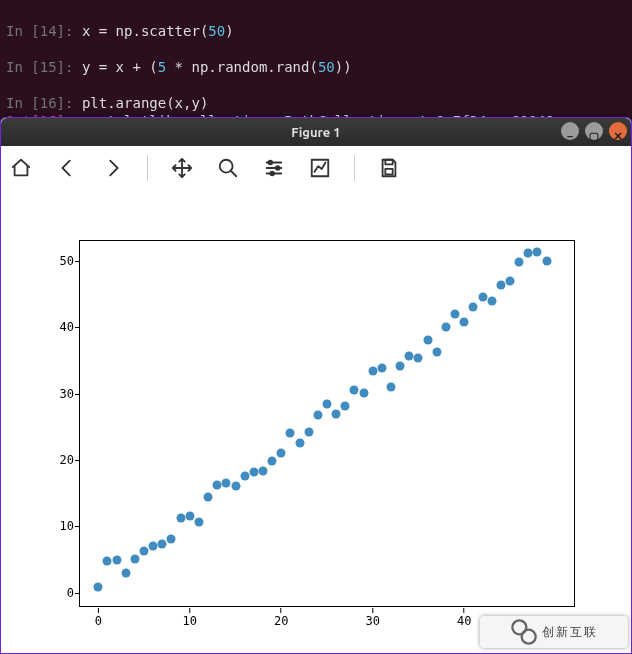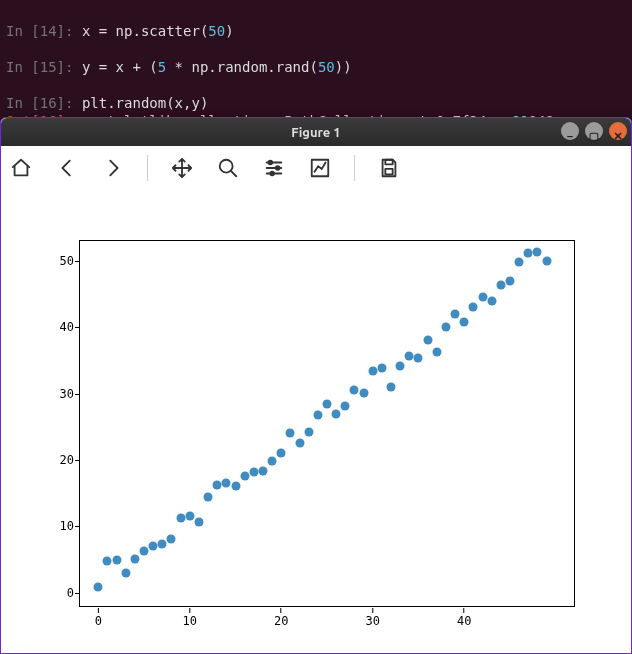--- a/index.html
+++ b/index.html
@@ -30,21 +30,21 @@
 </style>
 </head>
 <body>
 <div class="viewport">
 
 <div class="terminal">
 <span class="g">In [</span><span class="g">14</span><span class="g">]: </span><span class="w">x = np.scatter(</span><span class="num">50</span><span class="w">)</span>
 
 <span class="g">In [</span><span class="g">15</span><span class="g">]: </span><span class="w">y = x + (</span><span class="num">5</span><span class="w"> * np.random.rand(</span><span class="num">50</span><span class="w">))</span>
 
-<span class="g">In [</span><span class="g">16</span><span class="g">]: </span><span class="w">plt.random(x,y)</span>
+<span class="g">In [</span><span class="g">16</span><span class="g">]: </span><span class="w">plt.arange(x,y)</span>
 <span class="red">Out[</span><span class="red">16</span><span class="red">]: </span><span class="w">&lt;matplotlib.collections.PathCollection at 0x7f34eaa81048&gt;</span>
 </div>
 
 <div class="figwin">
   <div class="titlebar">
     <span>Figure 1</span>
     <div class="tbtns">
       <div class="tbtn min">–</div>
       <div class="tbtn max">▢</div>
       <div class="tbtn cls">✕</div>
@@ -162,14 +162,21 @@
           <div class="pt" style="left: 420.815px; bottom: 321.2px;"></div>
           <div class="pt" style="left: 429.963px; bottom: 325.182px;"></div>
           <div class="pt" style="left: 439.111px; bottom: 344.427px;"></div>
           <div class="pt" style="left: 448.259px; bottom: 353.055px;"></div>
           <div class="pt" style="left: 457.407px; bottom: 354.382px;"></div>
           <div class="pt" style="left: 466.556px; bottom: 345.091px;"></div>
         </div>
   </div>
 </div>
 
+<div class="wm">
+  <svg viewBox="0 0 24 24">
+        <circle cx="8" cy="8" r="6"></circle>
+        <circle cx="16" cy="16" r="6"></circle>
+      </svg>
+  <span>创新互联</span>
+</div>
 
 </div>
 
 </body></html>

